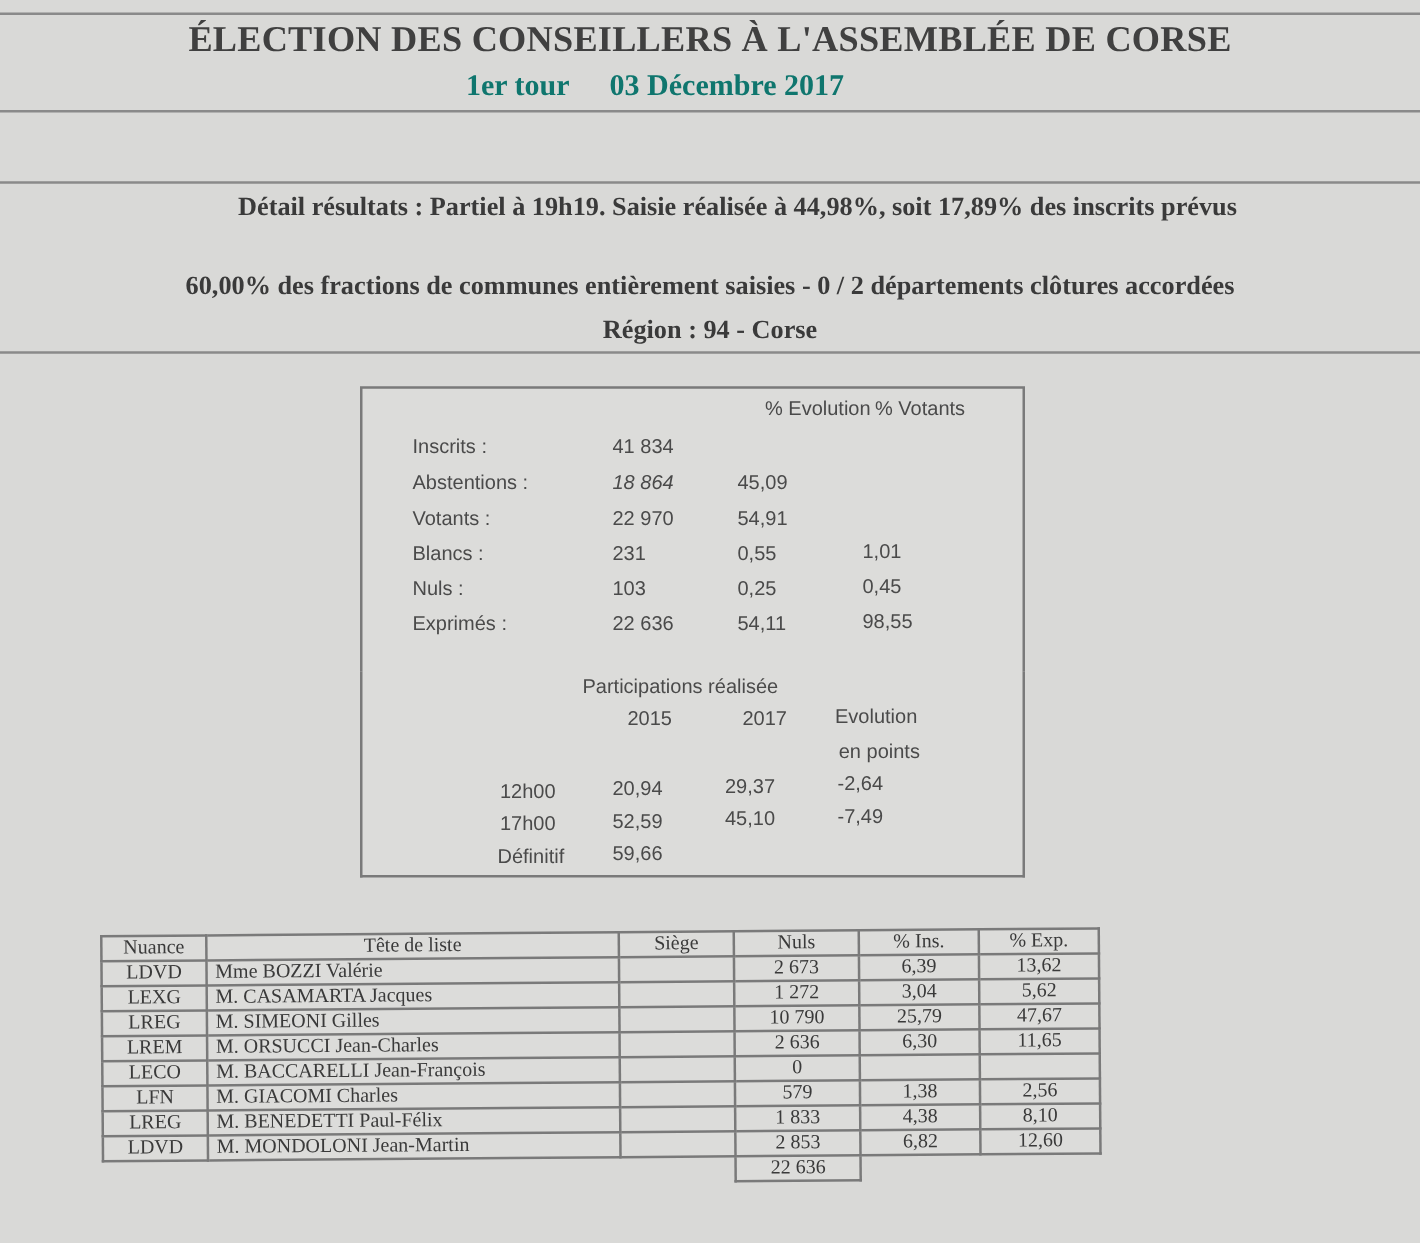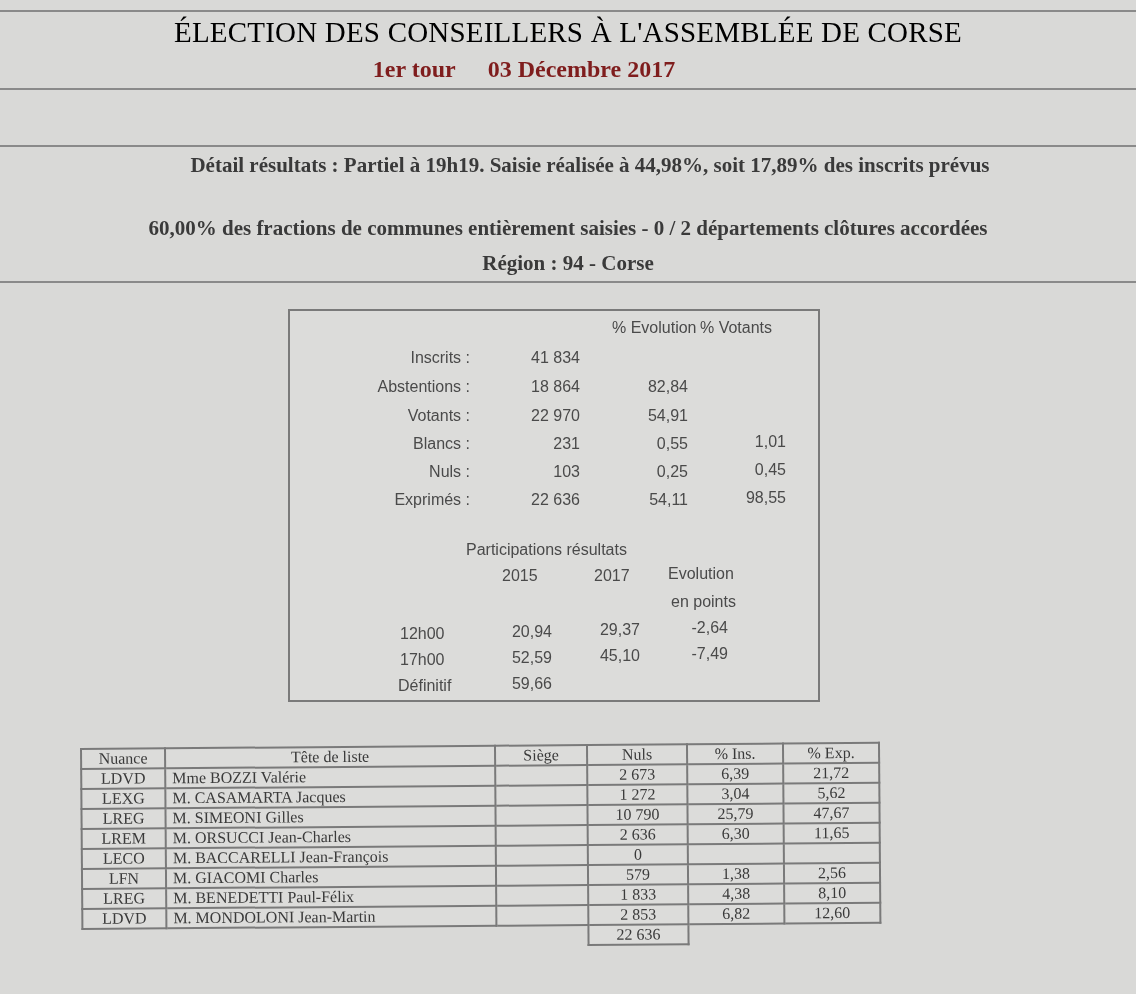--- a/index.html
+++ b/index.html
@@ -6,38 +6,38 @@
     body {
       width: 1136px; height: 994px; overflow: hidden;
       background: #d9d9d7;
       font-family: "Liberation Serif", serif;
       color: #3a3a3a;
       position: relative;
     }
     .hr { position: absolute; left: 0; width: 1136px; height: 2px; background: #8a8a8a; }
     .title {
       position: absolute; left: 0; width: 1136px; text-align: center;
-      font-weight: normal; font-size: 29px; color: #000000; letter-spacing: 0.2px;
+      font-weight: bold; font-size: 29px; color: #404040; letter-spacing: 0.2px;
     }
     .subtitle {
       position: absolute; left: 0; width: 1048px; text-align: center;
-      font-weight: bold; font-size: 24px; color: #7f1d1d;
+      font-weight: bold; font-size: 24px; color: #0f766e;
     }
     .subtitle .sp { display: inline-block; width: 32px; }
     .detail {
       position: absolute; left: 0; width: 1136px; text-align: center;
       font-weight: bold; font-size: 21px; color: #3a3a3a;
     }
     .box {
       position: absolute; border: 2px solid #7a7a7a; background: #dcdcda;
       font-family: "Liberation Sans Narrow", "Liberation Sans", sans-serif;
       font-size: 16px; color: #4a4a4a;
     }
     .abs { position: absolute; white-space: nowrap; }
-    .r { text-align: right; }
+    .r { text-align: left; }
     .c { text-align: center; }
     table.res {
       position: absolute; left: 80px; top: 748px;
       border-collapse: collapse; font-size: 16px; color: #3a3a3a;
       transform: rotate(-0.45deg); transform-origin: left top;
     }
     table.res td {
       border: 2px solid #7a7a7a; height: 18px; padding: 0 6px;
       background: #dcdcda; white-space: nowrap; line-height: 18px;
     }
@@ -62,22 +62,22 @@
 <div class="box" style="left:288px; top:309px; width:528px; height:228px;">
   <div class="abs" style="left:322px; top:8px;">% Evolution</div>
   <div class="abs" style="left:410px; top:8px;">% Votants</div>
 
   <div>
     <div class="abs r" style="left:40px; width:140px; top:38px;">Inscrits :</div>
     <div class="abs r" style="left:200px; width:90px; top:38px;">41 834</div>
   </div>
   <div>
     <div class="abs r" style="left:40px; width:140px; top:67px;">Abstentions :</div>
-    <div class="abs r" style="left:200px; width:90px; top:67px;">18 864</div>
-    <div class="abs r" style="left:300px; width:98px; top:67px;">82,84</div>
+    <div class="abs r" style="left:200px; width:90px; top:67px;font-style:italic;">18 864</div>
+    <div class="abs r" style="left:300px; width:98px; top:67px;">45,09</div>
   </div>
   <div>
     <div class="abs r" style="left:40px; width:140px; top:96px;">Votants :</div>
     <div class="abs r" style="left:200px; width:90px; top:96px;">22 970</div>
     <div class="abs r" style="left:300px; width:98px; top:96px;">54,91</div>
   </div>
   <div>
     <div class="abs r" style="left:40px; width:140px; top:124px;">Blancs :</div>
     <div class="abs r" style="left:200px; width:90px; top:124px;">231</div>
     <div class="abs r" style="left:300px; width:98px; top:124px;">0,55</div>
@@ -91,21 +91,21 @@
   </div>
   <div>
     <div class="abs r" style="left:40px; width:140px; top:180px;">Exprimés :</div>
     <div class="abs r" style="left:200px; width:90px; top:180px;">22 636</div>
     <div class="abs r" style="left:300px; width:98px; top:180px;">54,11</div>
     <div class="abs r" style="left:400px; width:96px; top:178px;">98,55</div>
   </div>
 </div>
 
 <div class="box" style="left:288px; top:537px; width:528px; height:163px; border-top:none;">
-  <div class="abs" style="left:176px; top:4px;">Participations résultats</div>
+  <div class="abs" style="left:176px; top:4px;">Participations réalisée</div>
   <div class="abs" style="left:212px; top:30px;">2015</div>
   <div class="abs" style="left:304px; top:30px;">2017</div>
   <div class="abs" style="left:378px; top:28px;">Evolution</div>
   <div class="abs" style="left:381px; top:56px;">en points</div>
 
   <div>
     <div class="abs" style="left:110px; top:88px;">12h00</div>
     <div class="abs r" style="left:200px; width:62px; top:86px;">20,94</div>
     <div class="abs r" style="left:290px; width:60px; top:84px;">29,37</div>
     <div class="abs r" style="left:380px; width:58px; top:82px;">-2,64</div>
@@ -131,21 +131,21 @@
     <td class="c" style="width:86px;">Nuls</td>
     <td class="c" style="width:82px;margin-top:29px;">% Ins.</td>
     <td class="c" style="width:82px;">% Exp.</td>
   </tr>
   <tr>
     <td class="c">LDVD</td>
     <td>Mme BOZZI Valérie</td>
     <td></td>
     <td class="c">2 673</td>
     <td class="c">6,39</td>
-    <td class="c">21,72</td>
+    <td class="c">13,62</td>
   </tr>
   <tr>
     <td class="c">LEXG</td>
     <td>M. CASAMARTA Jacques</td>
     <td></td>
     <td class="c">1 272</td>
     <td class="c">3,04</td>
     <td class="c">5,62</td>
   </tr>
   <tr>

